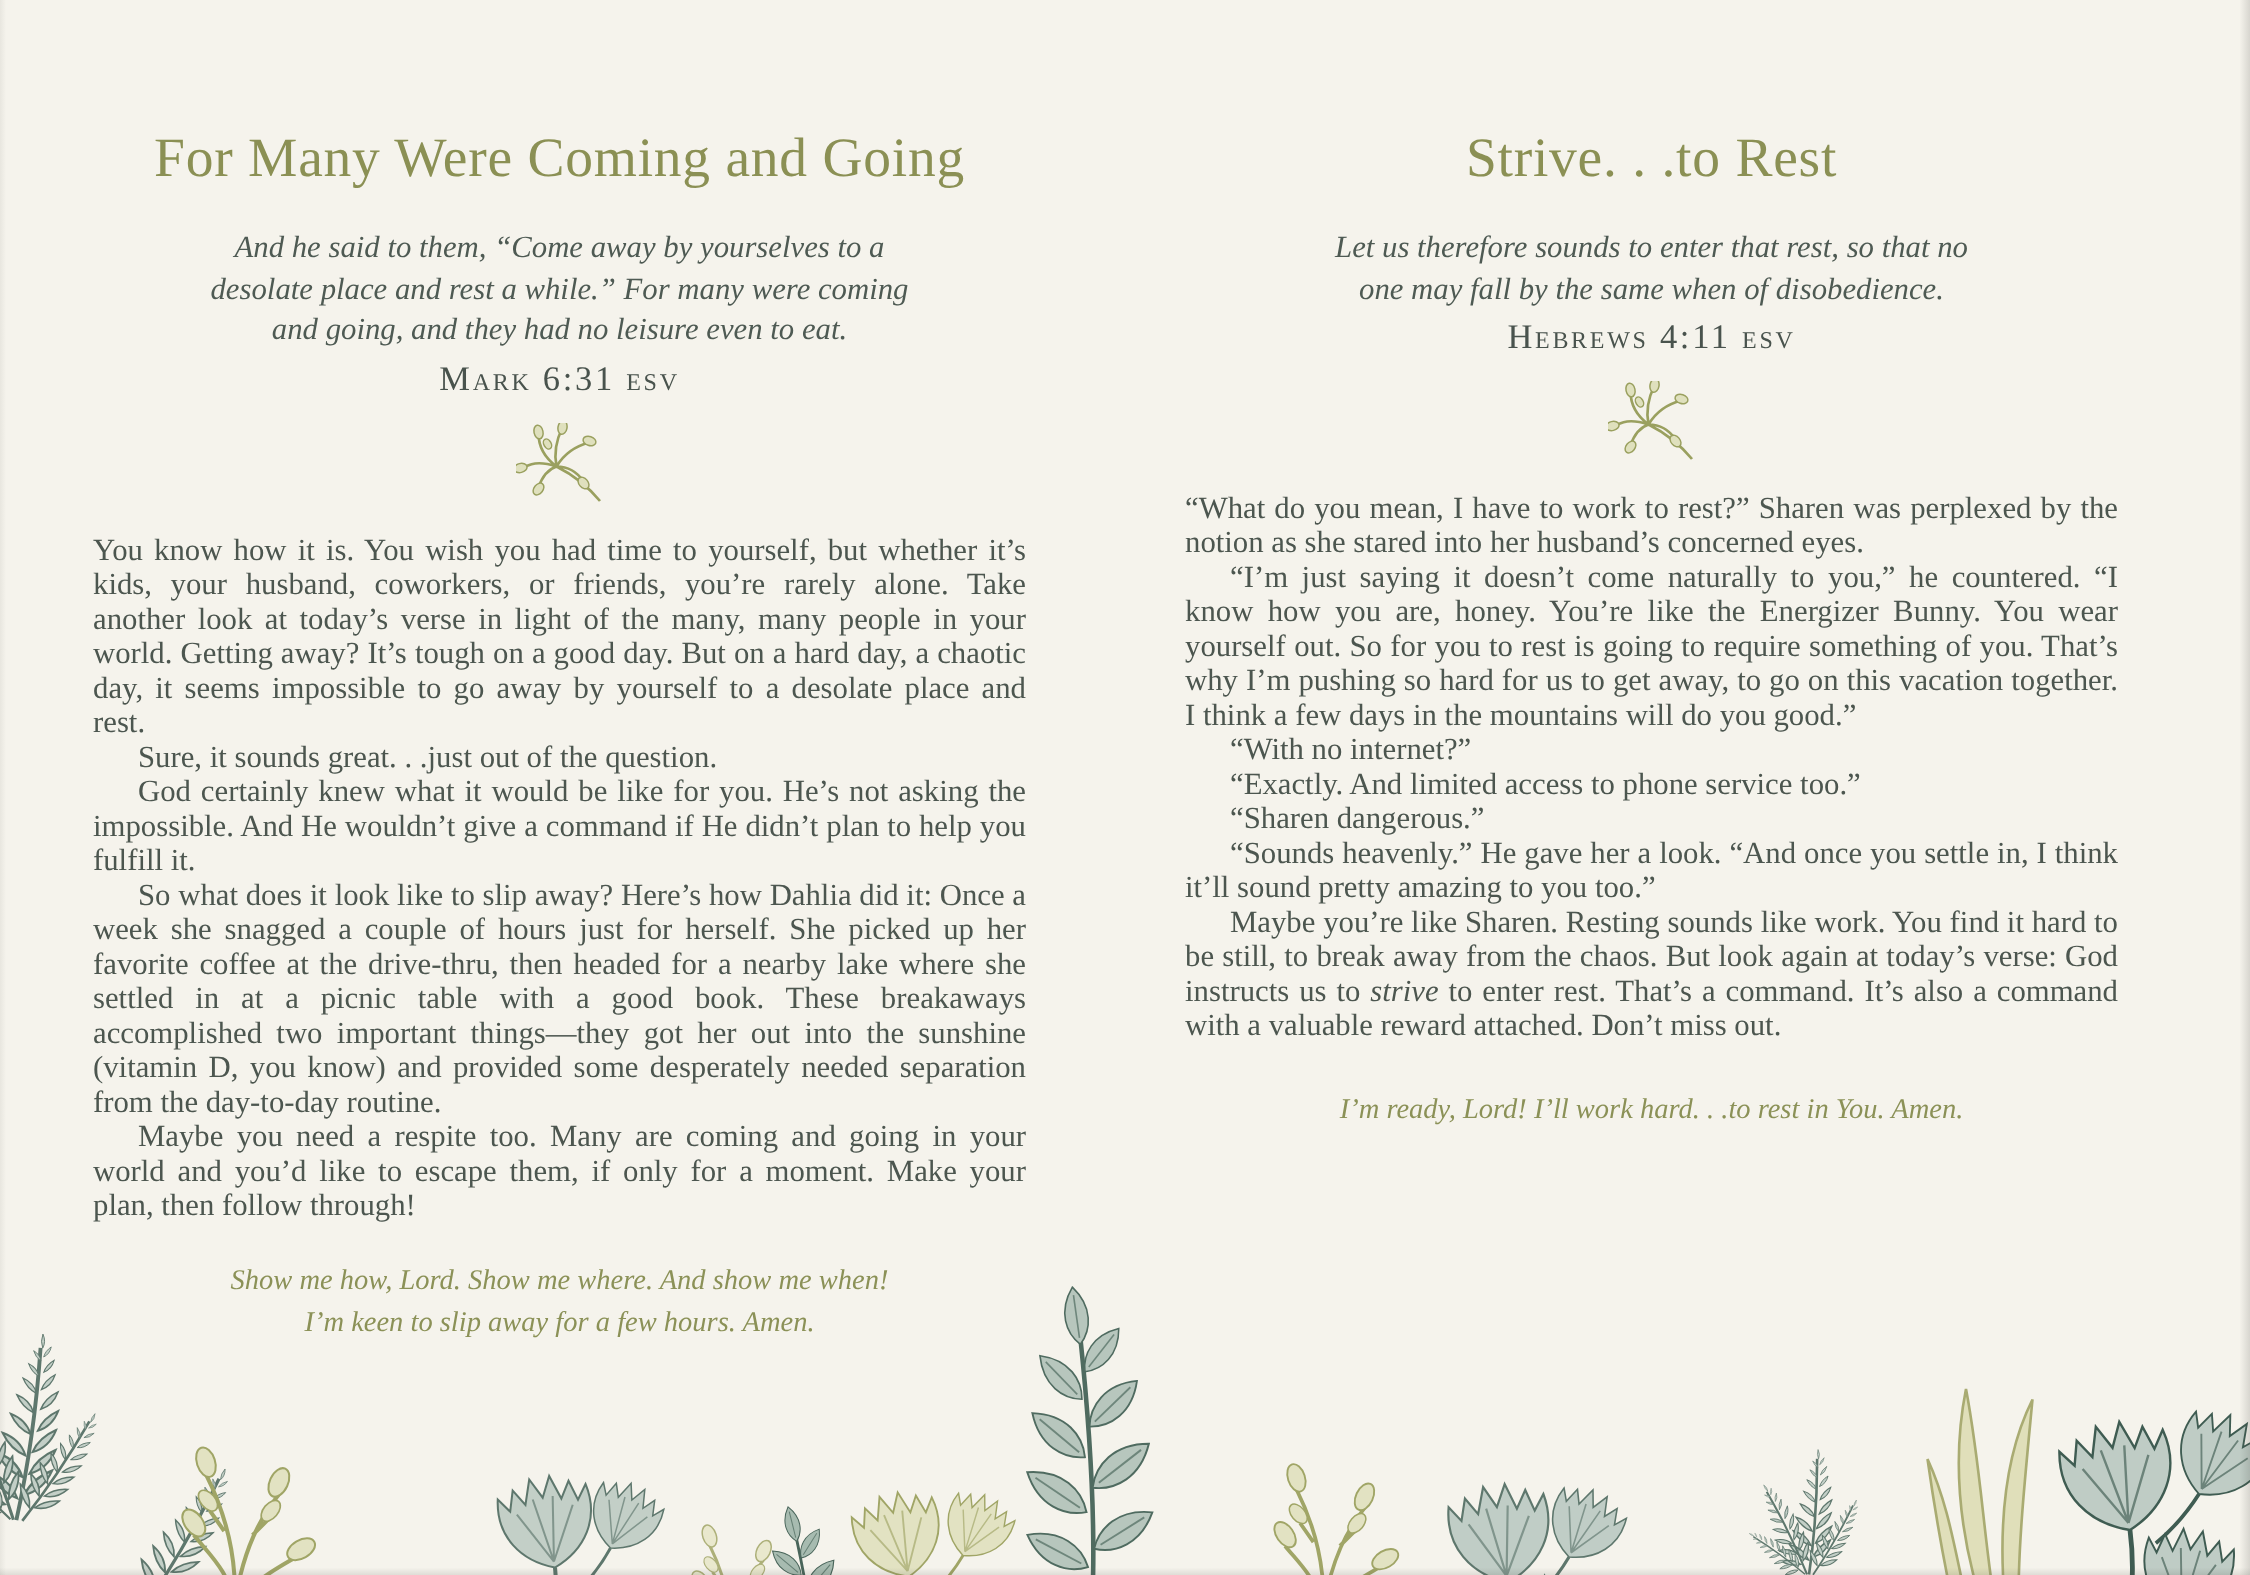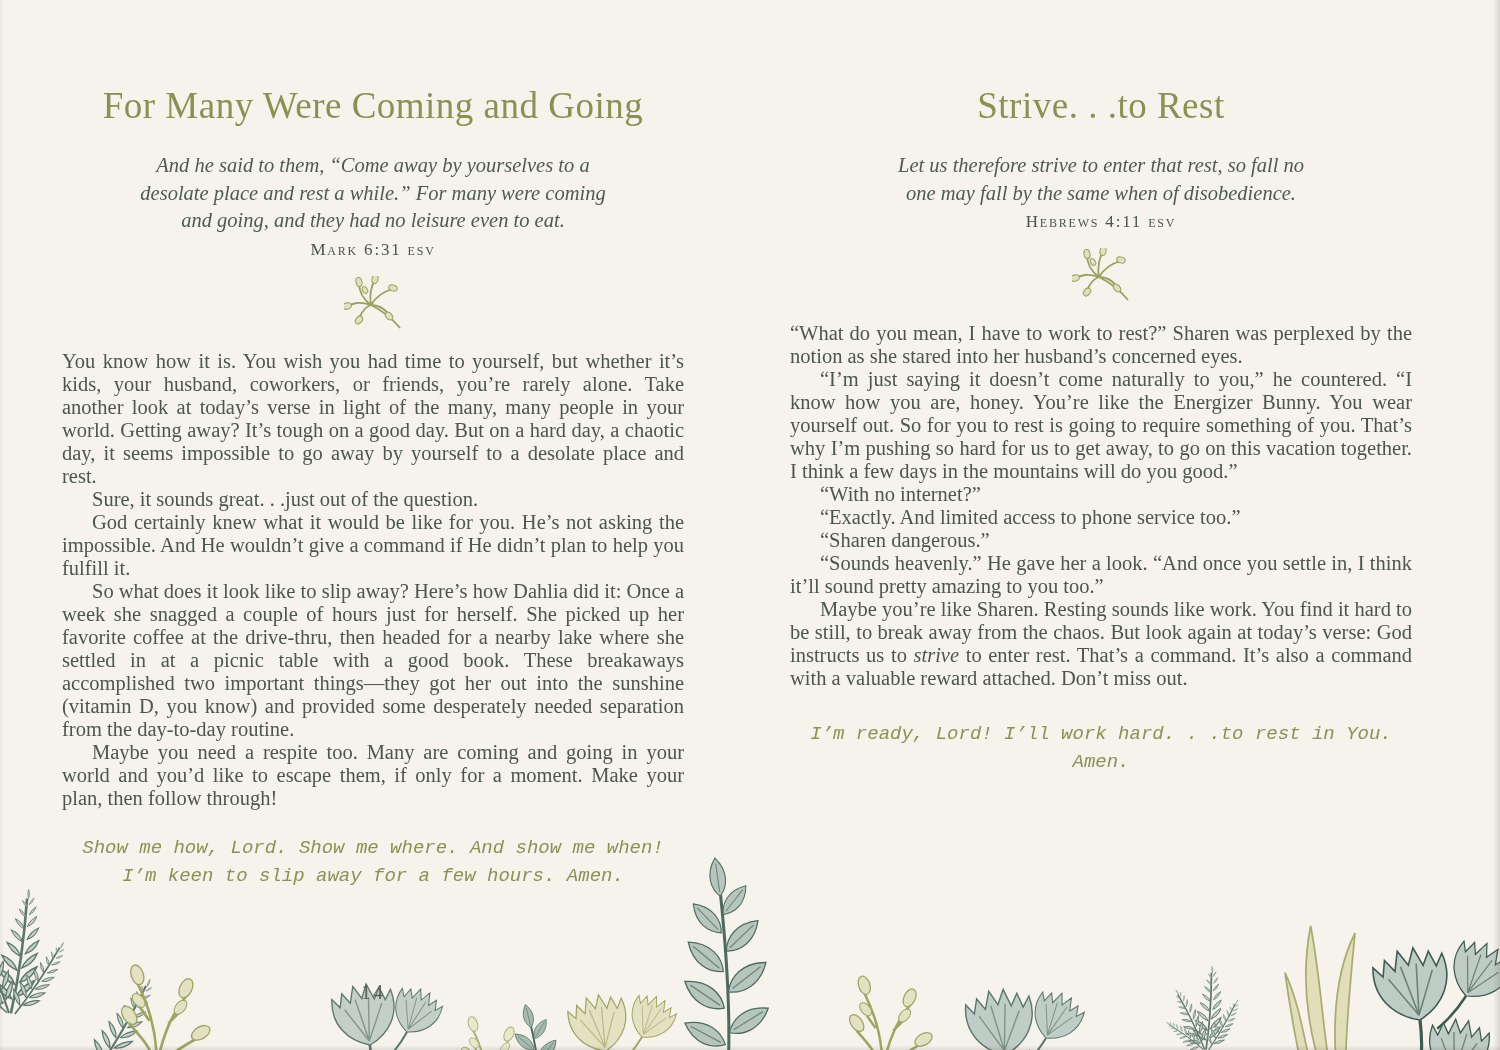--- a/index.html
+++ b/index.html
@@ -25,35 +25,35 @@
     font-size:37px;font-weight:400;letter-spacing:0.5px;
     color:#8b9054;
   }
   .scripture{
     margin-top:25px;text-align:center;font-style:italic;
     font-size:20.5px;line-height:27.5px;color:#4e5a53;
   }
   .reference{
     margin-top:5px;text-align:center;
     font-variant:small-caps;letter-spacing:1.8px;
-    font-size:17px;color:#49534d;
+    font-size:23px;color:#49534d;
   }
   .ornament{display:block;margin:16px auto 0;}
 
   .body{
     margin-top:19px;font-size:20.5px;line-height:23px;
     color:#4c564f;text-align:justify;
   }
   .body p{margin:0;text-indent:30px;}
   .body p.first{text-indent:0;}
   .body .em{font-style:italic;}
 
   .prayer{
     margin-top:24px;text-align:center;
-    font-family:Liberation Mono, monospace;font-style:italic;
+    font-family:Liberation Serif, serif;font-style:italic;
     font-size:19px;line-height:28px;color:#8b9157;
   }
   .page.right .prayer{margin-top:30px;}
 
   .pagenum{
     position:absolute;bottom:46px;left:0;width:100%;
     text-align:center;font-size:20px;letter-spacing:2px;color:#596058;z-index:3;
   }
 
   .botanicals{position:absolute;left:0;right:0;bottom:0;height:190px;z-index:1;pointer-events:none;}
@@ -175,28 +175,27 @@
       <p>God certainly knew what it would be like for you. He’s not asking the impossible. And He wouldn’t give a command if He didn’t plan to help you fulfill it.</p>
       <p>So what does it look like to slip away? Here’s how Dahlia did it: Once a week she snagged a couple of hours just for herself. She picked up her favorite coffee at the drive-thru, then headed for a nearby lake where she settled in at a picnic table with a good book. These breakaways accomplished two important things—they got her out into the sunshine (vitamin D, you know) and provided some desperately needed separation from the day-to-day routine.</p>
       <p>Maybe you need a respite too. Many are coming and going in your world and you’d like to escape them, if only for a moment. Make your plan, then follow through!</p>
     </div>
 
     <div class="prayer">
       <div>Show me how, Lord. Show me where. And show me when!</div>
       <div>I’m keen to slip away for a few hours. Amen.</div>
     </div>
 
-    <div class="pagenum">14</div>
   </div>
 
   <div class="page right">
     <h1 class="title">Strive. . .to Rest</h1>
 
     <div class="scripture">
-      <div>Let us therefore strive to enter that rest, so fall no</div>
+      <div>Let us therefore sounds to enter that rest, so that no</div>
       <div>one may fall by the same when of disobedience.</div>
     </div>
     <div class="reference">Hebrews 4:11 esv</div>
 
     <svg class="ornament" width="59" height="55" viewBox="0 0 59 55" fill="#dfe0bd" stroke="#9aa05f">
       <use href="#sprig-ornament"></use>
     </svg>
 
     <div class="body">
       <p class="first">“What do you mean, I have to work to rest?” Sharen was perplexed by the notion as she stared into her husband’s concerned eyes.</p>

